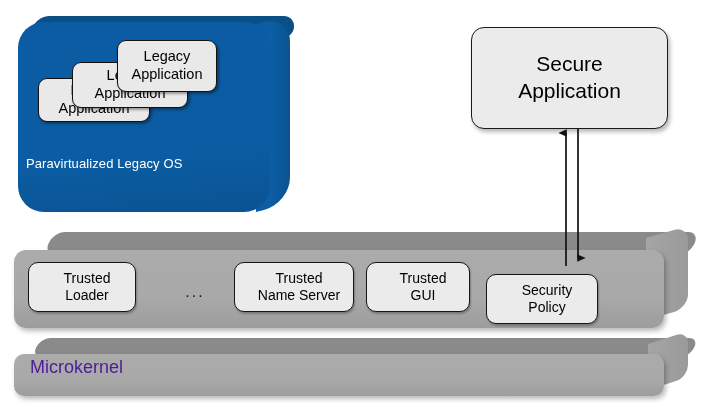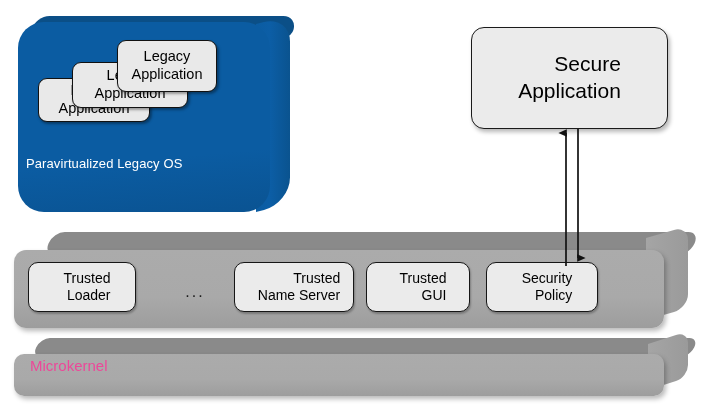--- a/index.html
+++ b/index.html
@@ -21,21 +21,21 @@
   
   .node {
     position: absolute;
     box-sizing: border-box;
     background: #ebebeb;
     border: 1.6px solid #1a1a1a;
     border-radius: 9px;
     display: flex;
     align-items: center;
     justify-content: center;
-    text-align: right;
+    text-align: center;
     color: #000000;
     line-height: 1.15;
     white-space: pre-line;
   }
 
   
   .blue-slab {
     position: absolute;
     left: 18px;
     top: 16px;
@@ -170,41 +170,41 @@
   .slab-kernel .g-side {
     left: 634px; top: 6px; width: 40px; height: 46px;
     border-radius: 0 12px 12px 0;
     transform: skewY(-18deg);
     transform-origin: top left;
   }
   .kernel-label {
     position: absolute;
     left: 30px;
     top: 357px;
-    font-size: 15px;
-    color: #ec4899;
+    font-size: 18px;
+    color: #4c1d95;
     white-space: nowrap;
     z-index: 6;
   }
 
   
   .svc {
     font-size: 14px;
     line-height: 1.25;
     border-radius: 10px;
     border: 1.6px solid #161616;
     background: #ebebeb;
     z-index: 7;
     box-shadow: 1px 1.5px 2px rgba(0,0,0,0.25);
     padding-left: 10px;
   }
   .svc-loader { left: 28px;  top: 262px; width: 108px; height: 50px; }
   .svc-nameserver { left: 234px; top: 262px; width: 120px; height: 50px; }
   .svc-gui { left: 366px; top: 262px; width: 104px; height: 50px; }
-  .svc-policy { left: 486px; top: 262px; width: 112px; height: 50px; }
+  .svc-policy { left: 486px; top: 274px; width: 112px; height: 50px; }
 
   .ellipsis {
     position: absolute;
     left: 175px;
     top: 283px;
     width: 40px;
     font-size: 16px;
     color: #1c1c1c;
     text-align: center;
     letter-spacing: 2px;

